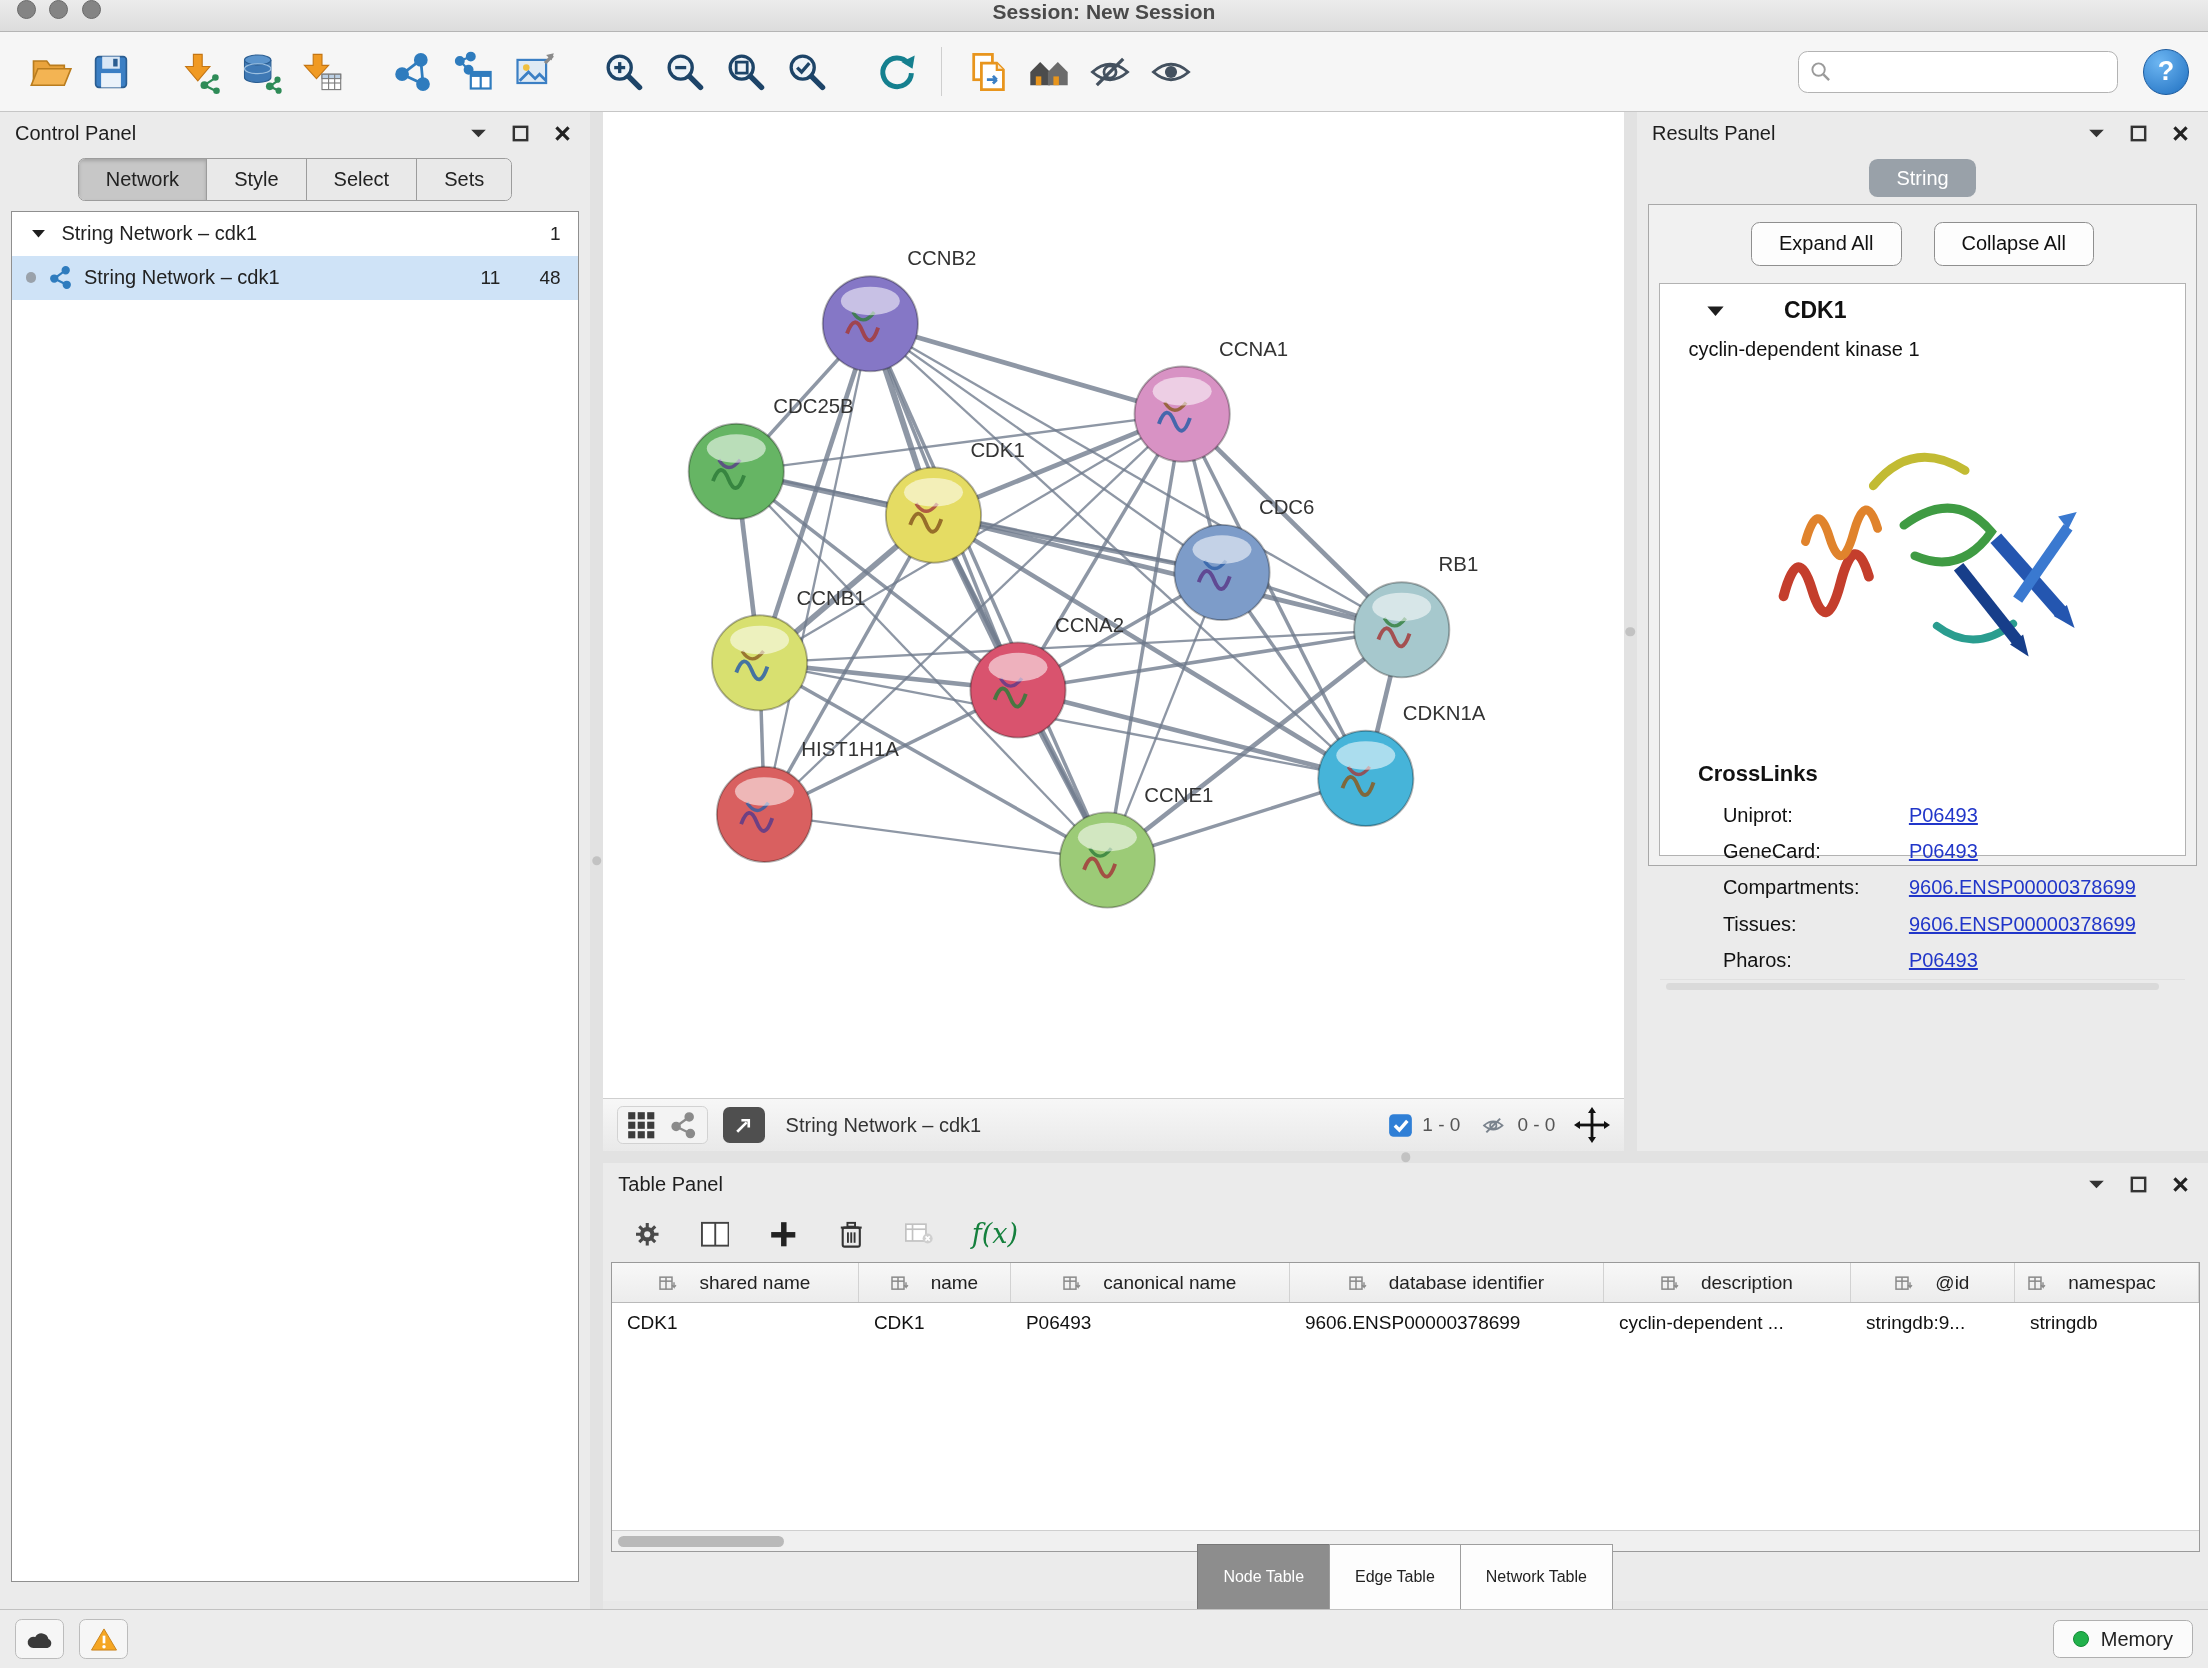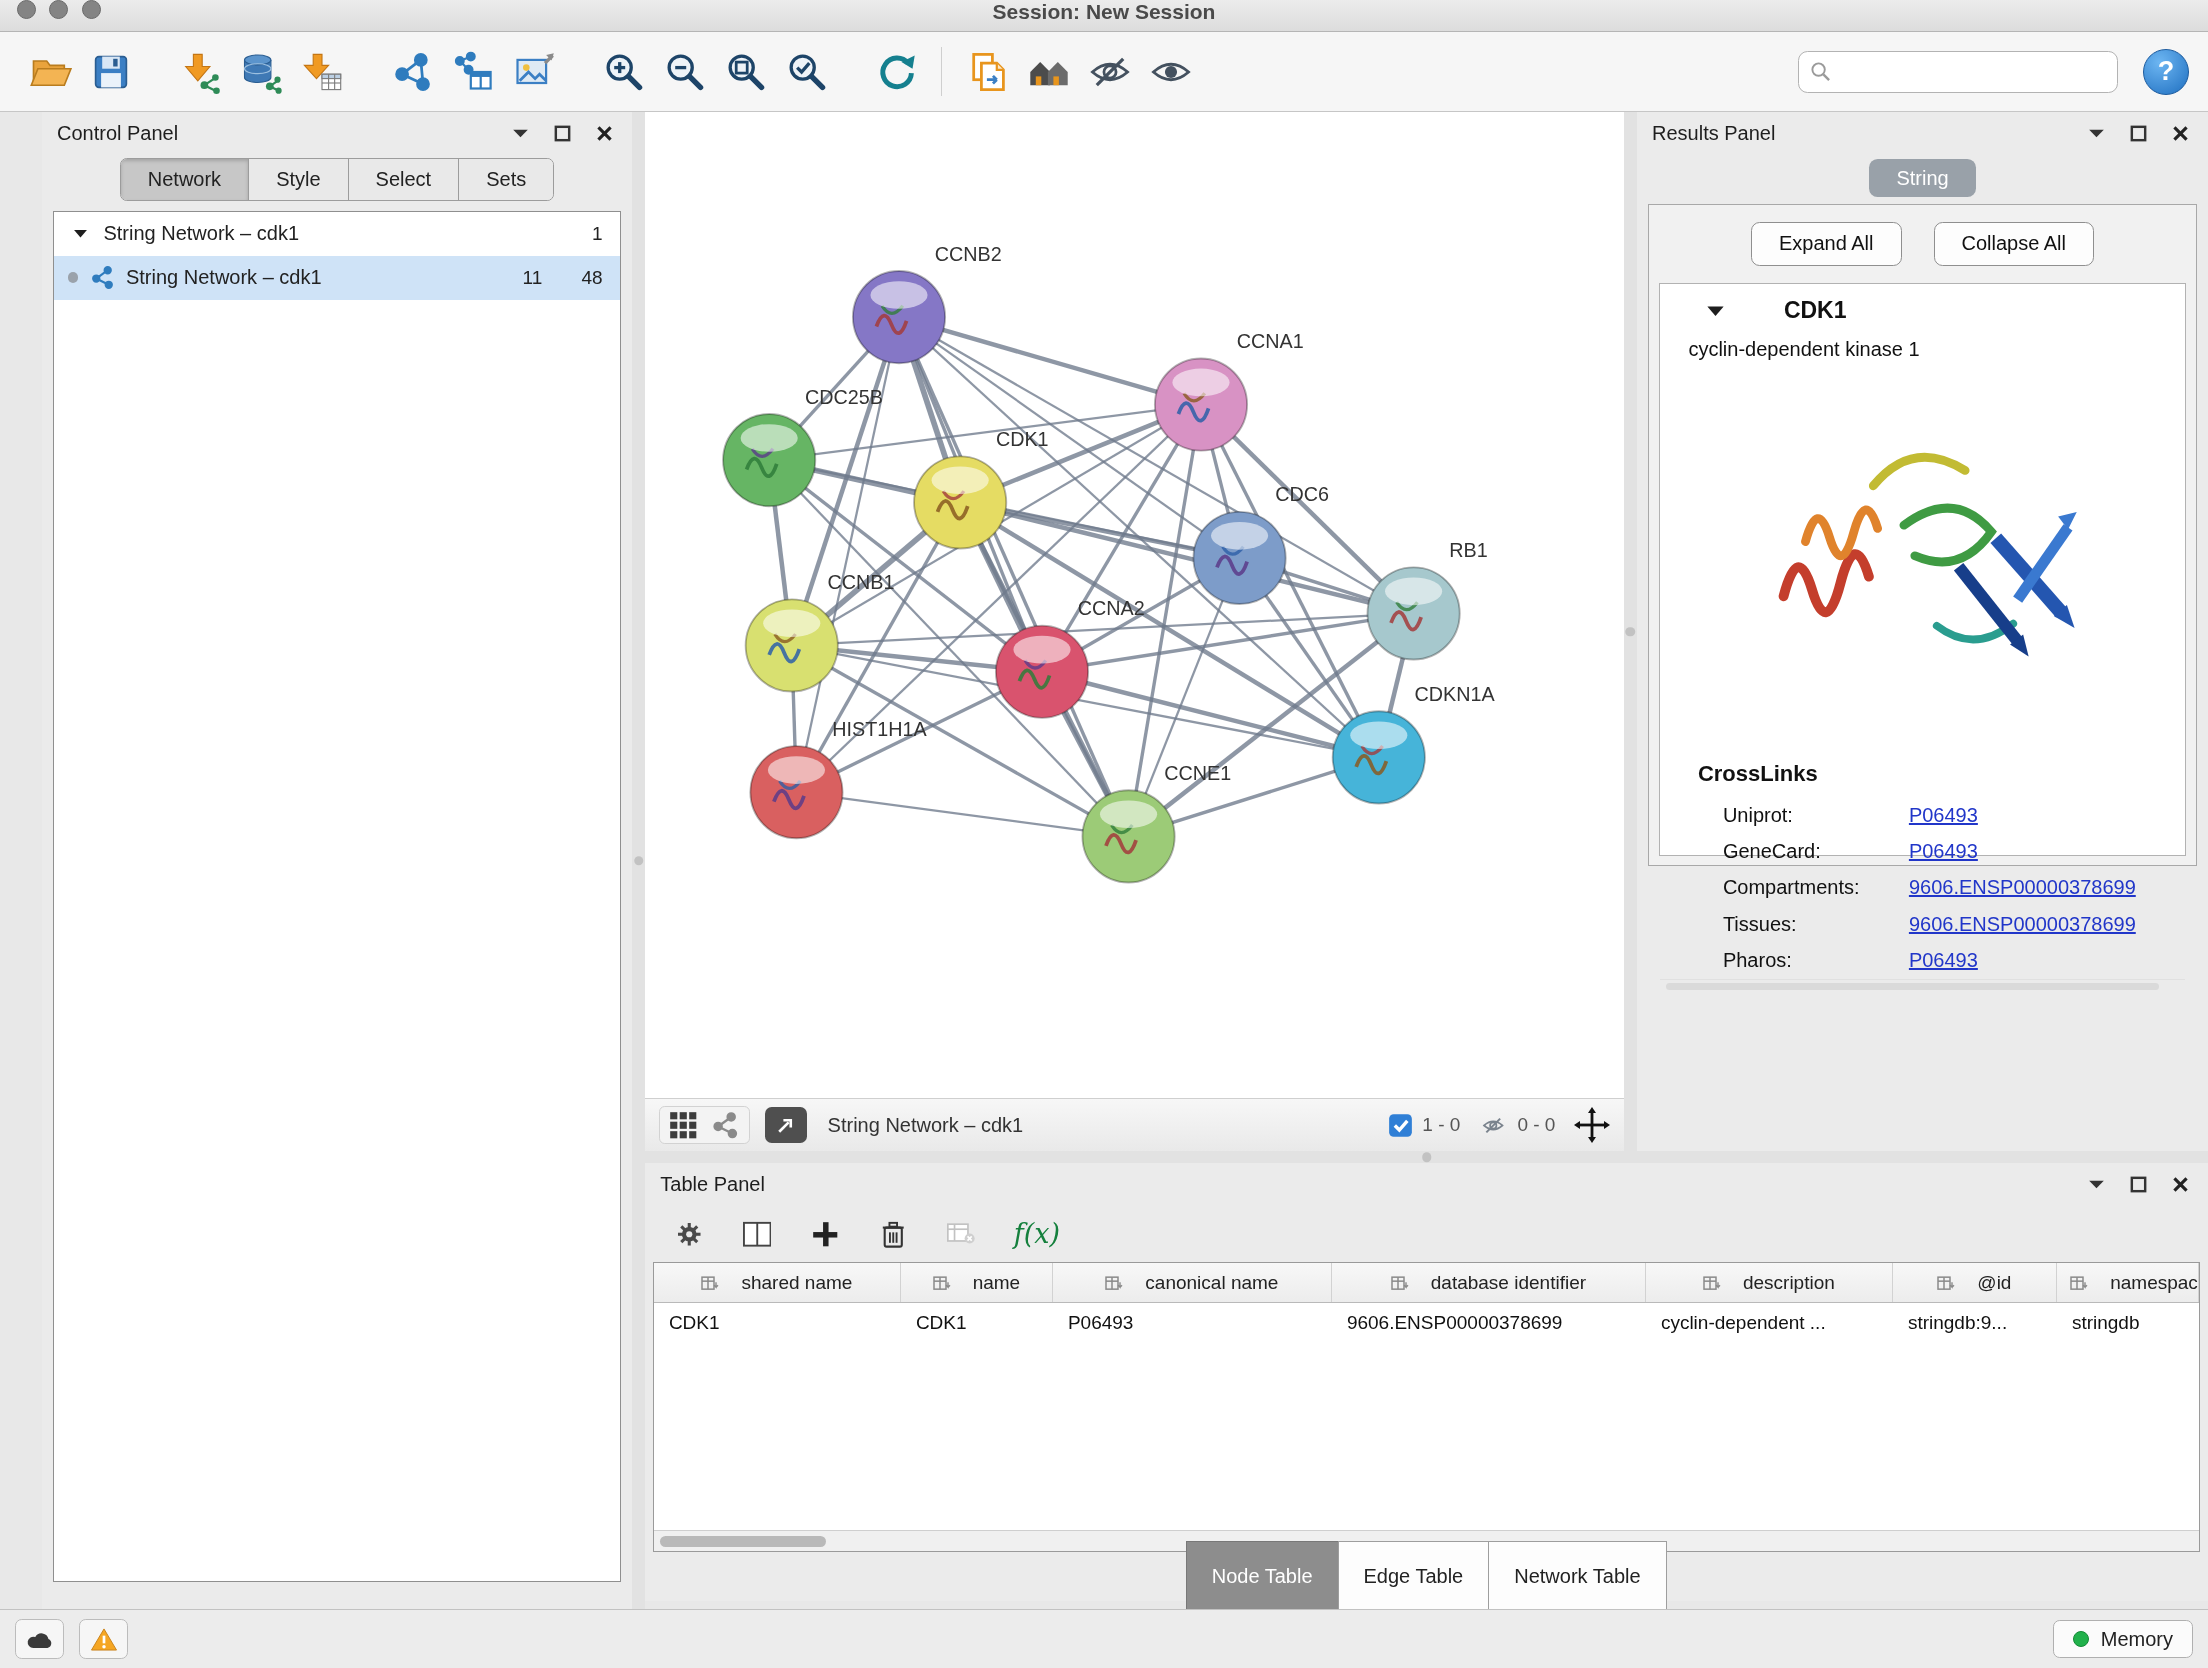--- a/index.html
+++ b/index.html
@@ -23,21 +23,21 @@
   .tbtn { width:61px; height:61px; display:flex; align-items:center; justify-content:center; border-radius:7.6px; }
   .tbtn svg { width:44px; height:44px; }
   .search-wrap { margin-left:auto; display:flex; align-items:center; gap:25px; }
   .search-box { width:320px; height:42px; background:#fff; border:1px solid #b3b3b3; border-radius:9.5px;
     display:flex; align-items:center; padding:0 11.4px; gap:7.6px; }
   .search-box input { border:none; outline:none; flex:1; font-size:19px; font-family:"Liberation Sans",sans-serif; background:transparent; }
   .help-btn { width:46px; height:46px; border-radius:50%; background:radial-gradient(circle at 35% 28%, #6db6f2, #1f6fc0);
     border:1px solid #1a5a9e; color:#fff; font-size:27px; font-weight:bold; display:flex; align-items:center; justify-content:center; }
 
   
-  .main { flex:1; display:flex; min-height:0;margin-left:42px; }
+  .main { flex:1; display:flex; min-height:0; }
   .vgutter { width:13.3px; flex:none; background:#e2e2e2; position:relative; }
   .vgutter .dot, .hgutter .dot { width:9.5px; height:9.5px; background:#c2c2c2; border-radius:50%;
     position:absolute; left:50%; top:50%; transform:translate(-50%,-50%); }
   .hgutter { height:12.4px; flex:none; background:#e2e2e2; position:relative; }
 
   
   .panel-header { height:42px; flex:none; display:flex; align-items:center; padding:0 15px; gap:17px; }
   .panel-title { font-size:20px; color:#1e1e1e; }
   .ph-spacer { flex:1; }
   .ph-icon { width:25px; height:25px; display:flex; align-items:center; justify-content:center; }
@@ -116,21 +116,21 @@
   .th { display:flex; align-items:center; justify-content:center; gap:22px; font-size:19px; color:#222;
     border-right:1px solid #d2d2d2; flex:none; overflow:hidden; white-space:nowrap; }
   .col-icon { width:18px; height:14.3px; flex:none; }
   .c0{width:247px;} .c1{width:152px;} .c2{width:279px;} .c3{width:314px;} .c4{width:247px;} .c5{width:164px;} .c6{flex:1; min-width:133px; justify-content:flex-start; padding-left:13.3px;align-items:center;}
   .tp-row { display:flex; flex:none; height:40px; align-items:center; font-size:19px; color:#111; }
   .td { flex:none; padding-left:15px; overflow:hidden; white-space:nowrap; }
   .tp-body { flex:1; background:#fff; }
   .tp-hscroll { height:21px; flex:none; border-top:1px solid #cfcfcf; background:#f0f0f0; display:flex; align-items:center; padding:0 5.7px; }
   .tp-hscroll .thumb { width:166px; height:11.4px; background:#b9b9b9; border-radius:6.7px; }
   .tp-tabs { height:49px; flex:none; display:flex; justify-content:center; align-items:center; }
-  .tp-tab { font-size:20px; padding:23px 25px; background:#fdfdfd; border:1px solid #9e9e9e; margin-left:-1px; color:#222;text-align:center; }
+  .tp-tab { font-size:16px; padding:23px 25px; background:#fdfdfd; border:1px solid #9e9e9e; margin-left:-1px; color:#222;text-align:center; }
   .tp-tab.active { background:#8d8d8d; color:#fff; border-color:#787878; }
 
   
   .statusbar { height:59px; flex:none; background:#ececec; border-top:1px solid #c2c2c2;
     display:flex; align-items:center; gap:15px; padding:0 15px; }
   .sb-btn { width:49px; height:40px; background:#f6f6f6; border:1px solid #bcbcbc; border-radius:6.7px;
     display:flex; align-items:center; justify-content:center; }
   .sb-btn svg { width:30px; height:25px; }
   .mem-btn { margin-left:auto; display:flex; align-items:center; gap:11.4px; background:#fbfbfb;
     border:1px solid #b0b0b0; border-radius:6.7px; padding:6.7px 19px; font-size:20px; }

